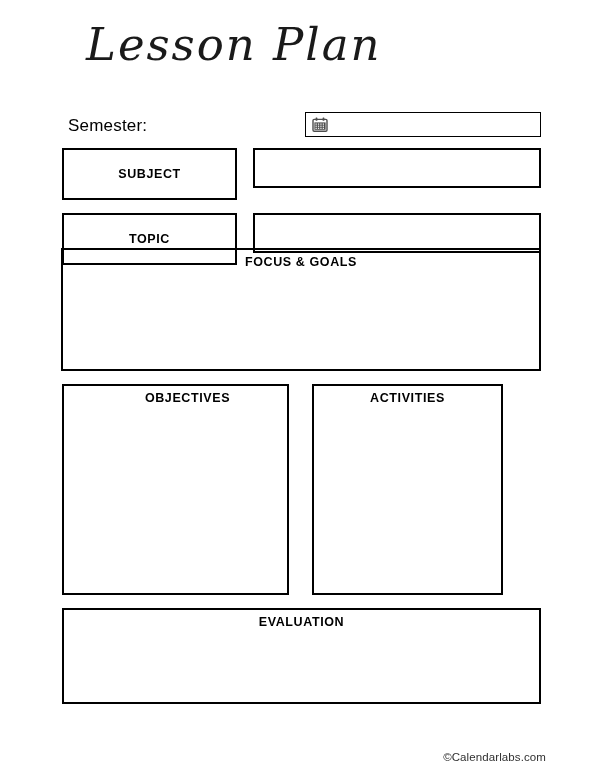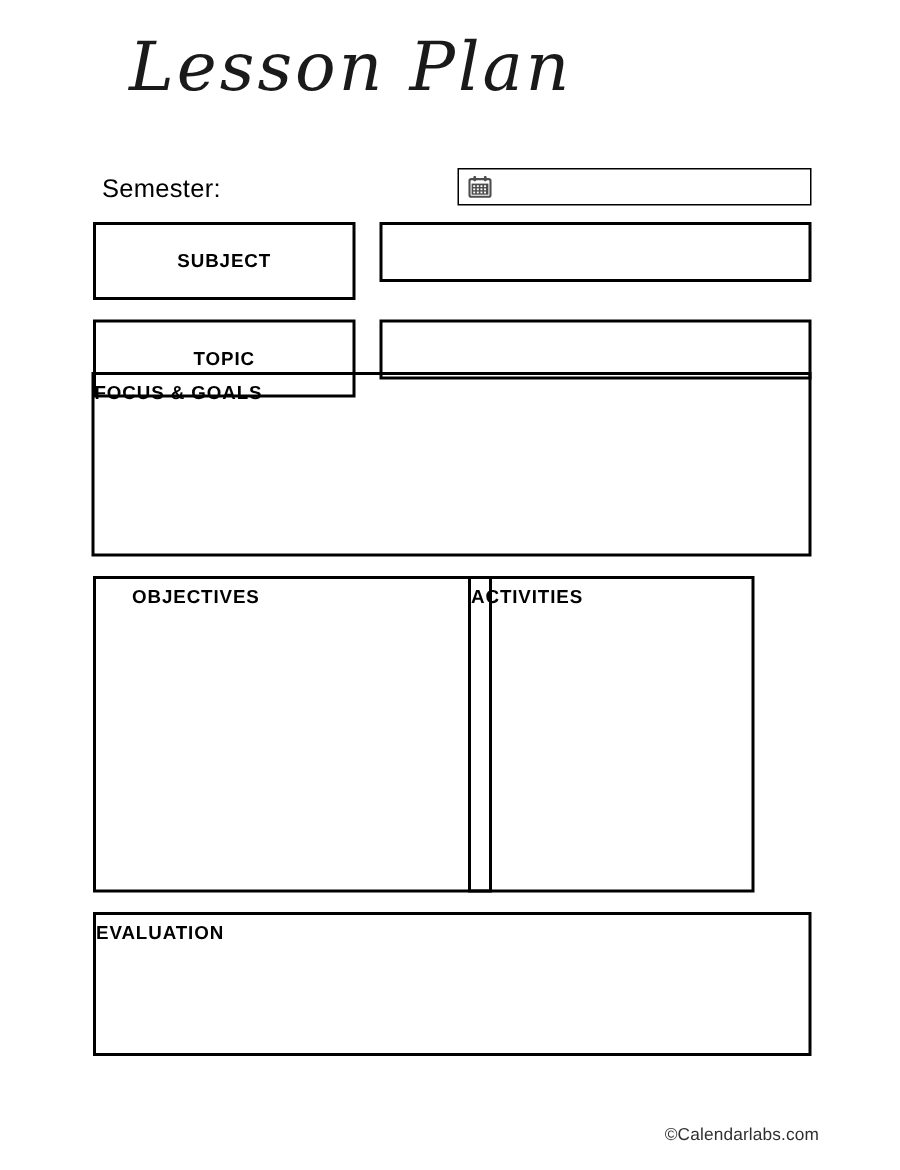--- a/index.html
+++ b/index.html
@@ -75,38 +75,38 @@
     border: 2px solid #000000;
     font-size: 12px;
     padding: 4px 6px;
   }
   .row-subject { top: 148px; }
   .row-topic   { top: 213px; }
 
   .section-box {
     border: 2px solid #000000;
     display: flex;
-    flex-direction: row;
+    flex-direction: column;
   }
   .section-header {
     text-align: center;
     font-size: 12.5px;
     font-weight: bold;
     letter-spacing: 0.6px;
     padding-top: 5px;
     flex: 0 0 auto;
   }
   .section-content {
     flex: 1 1 auto;
     font-size: 12px;
     padding: 4px 8px;
   }
 
   .box-focus      { left: 61px;  top: 248px; width: 480px; height: 123px; }
-  .box-objectives { left: 62px;  top: 384px; width: 266px; height: 211px; padding-left: 24px; }
+  .box-objectives { left: 62px;  top: 384px; width: 227px; height: 211px; padding-left: 24px; }
   .box-activities { left: 312px; top: 384px; width: 191px; height: 211px; }
   .box-evaluation { left: 62px;  top: 608px; width: 479px; height: 96px; }
 
   .copyright {
     right: 54px;
     top: 751px;
     font-size: 11.5px;
     color: #303030;
     letter-spacing: 0.1px;
   }

